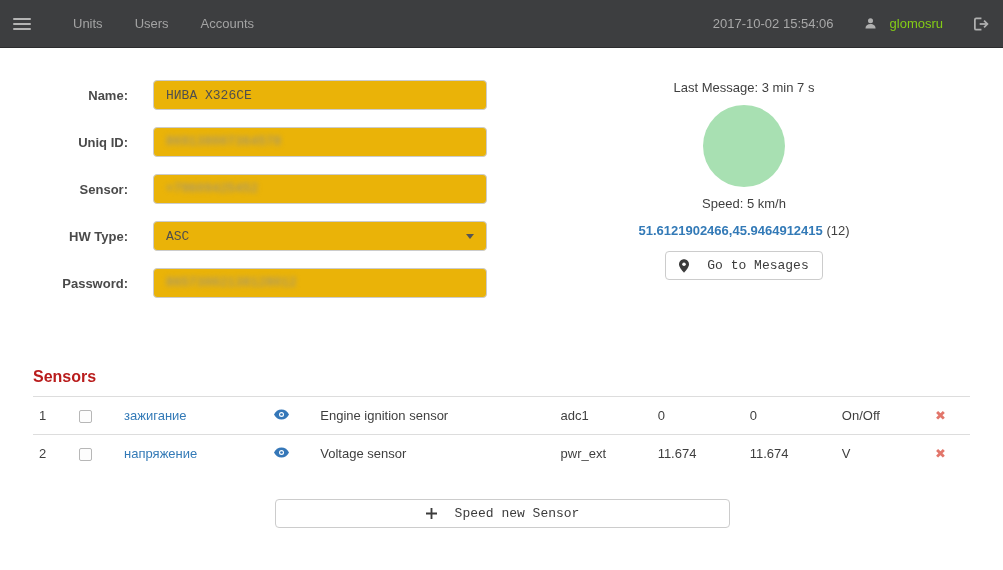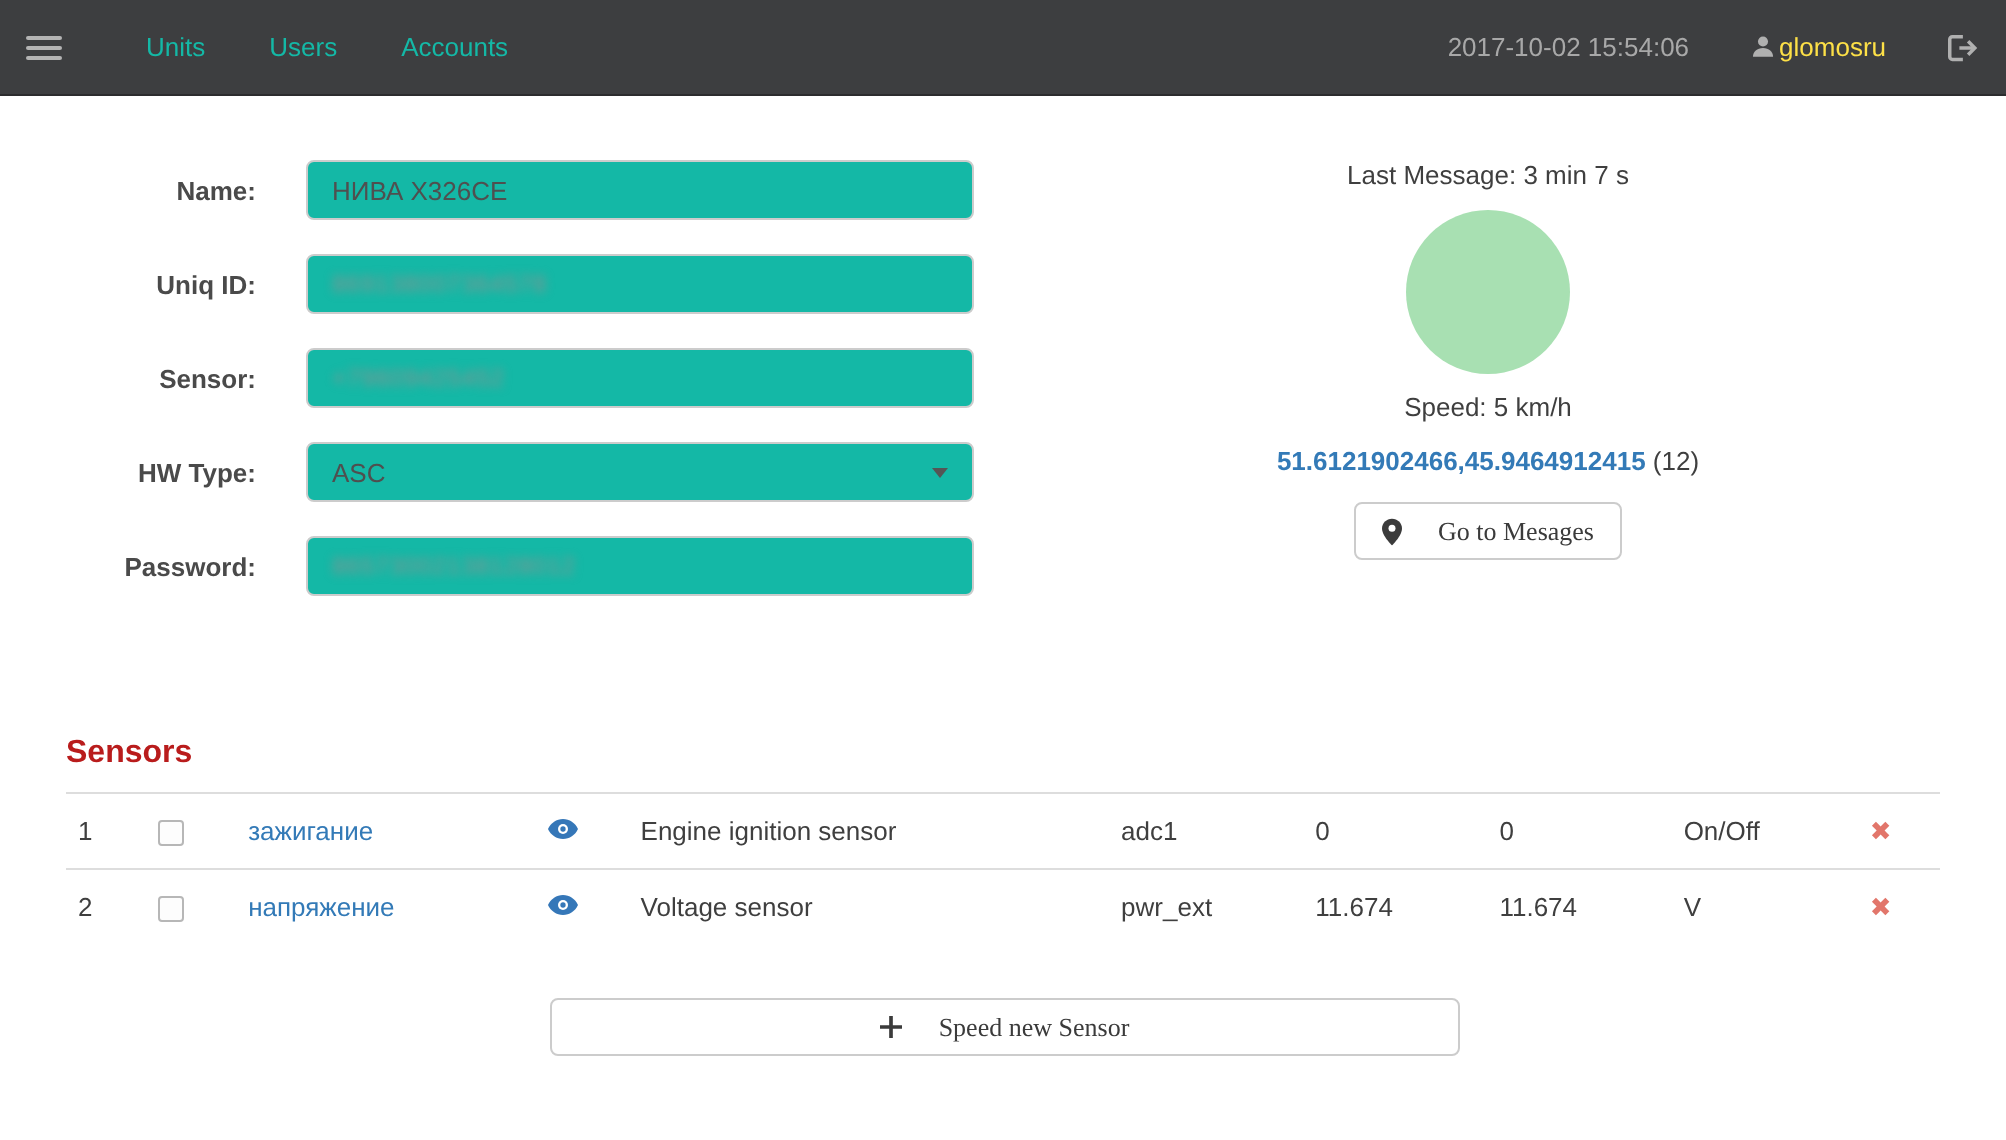--- a/index.html
+++ b/index.html
@@ -11,43 +11,43 @@
   }
 
   
   .navbar {
     height:48px; background:#3d3e40; border-bottom:1px solid #2c2c2e;
     display:flex; align-items:center; font-size:13px;
   }
   .hamburger { margin-left:13px; width:18px; cursor:pointer; }
   .hamburger i { display:block; height:2px; background:#b4b4b4; margin:3px 0; border-radius:1px; }
   .nav-items { display:flex; margin-left:26px; }
-  .nav-link { color:#14b8a6; text-decoration:none; padding:0 16px; line-height:48px; cursor:pointer; }
+  .nav-link { color:#a3a3a3; text-decoration:none; padding:0 16px; line-height:48px; cursor:pointer; }
   .nav-right { margin-left:auto; display:flex; align-items:center; gap:30px; margin-right:14px; }
   .nav-timestamp { color:#a8a8a8; }
-  .nav-user { display:flex; align-items:center; gap:2px; color:#fde047; cursor:pointer; }
+  .nav-user { display:flex; align-items:center; gap:13px; color:#84cc16; cursor:pointer; }
   .nav-logout { display:flex; align-items:center; cursor:pointer; }
 
   
   .form-panel { position:absolute; top:80px; left:0; width:500px; }
   .form-row { display:flex; align-items:center; height:30px; margin-bottom:17px; }
   .form-label { width:128px; flex:none; text-align:right; font-weight:bold; color:#4a4a4a; }
   .form-control {
     margin-left:25px; width:334px; height:30px; border:1px solid #ccc; border-radius:4px;
-    padding:0 12px; font-size:13px; color:#4f4f4f; background:#14b8a6;
-    display:flex; align-items:center; font-family:Liberation Sans, sans-serif;
+    padding:0 12px; font-size:13px; color:#4f4f4f; background:#eab308;
+    display:flex; align-items:center; font-family:Liberation Mono, monospace;
   }
   input.form-control { outline:none; display:block; line-height:28px; }
   .masked { filter: blur(2.5px); color:#8f8f8f; font-size:12px; letter-spacing:.5px; white-space:nowrap; }
   .select-box { justify-content:space-between; cursor:pointer; }
   .caret { width:0; height:0; border-left:4px solid transparent; border-right:4px solid transparent; border-top:5px solid #555; }
   .save-row { padding-left:153px; margin-bottom:0; }
   .btn {
     background:#fff; border:1px solid #ccc; border-radius:4px; color:#3b3b3b;
-    font-size:13px; font-family:Liberation Serif, serif; cursor:pointer;
+    font-size:13px; font-family:Liberation Mono, monospace; cursor:pointer;
     display:flex; align-items:center; justify-content:center; gap:18px;
   }
   .save-btn { width:334px; height:30px; }
 
   
   .status-panel { position:absolute; top:80px; left:594px; width:300px; text-align:center; }
   .last-message { margin-bottom:10px; color:#3f3f3f; }
   .status-circle { width:82px; height:82px; border-radius:50%; margin:0 auto; }
   .speed { margin-top:9px; }
   .coords { margin-top:12px; }

